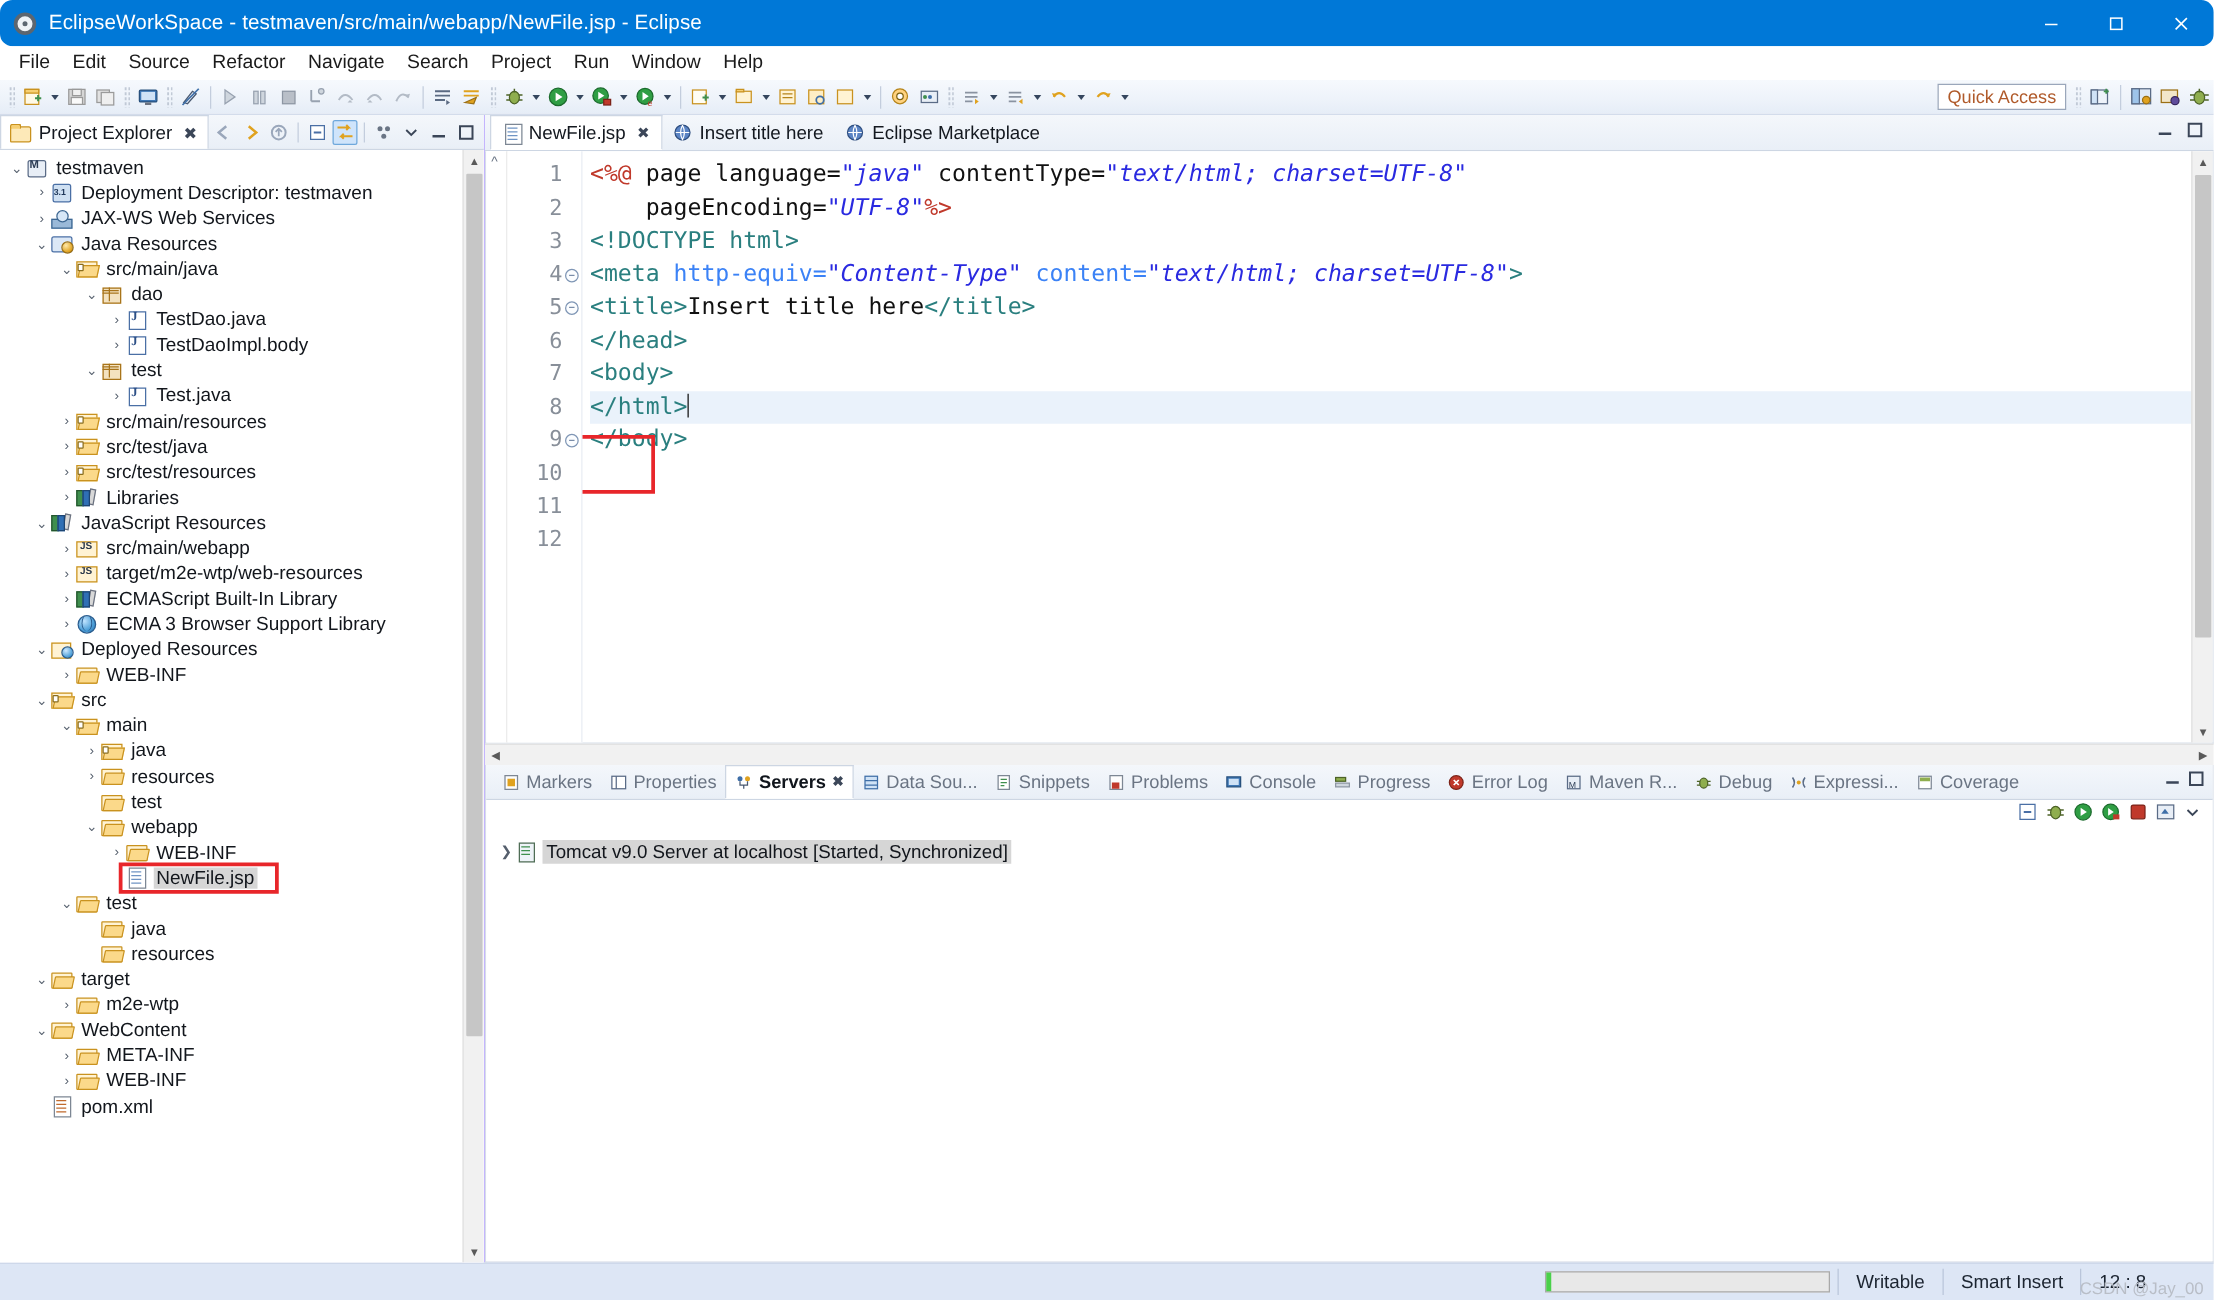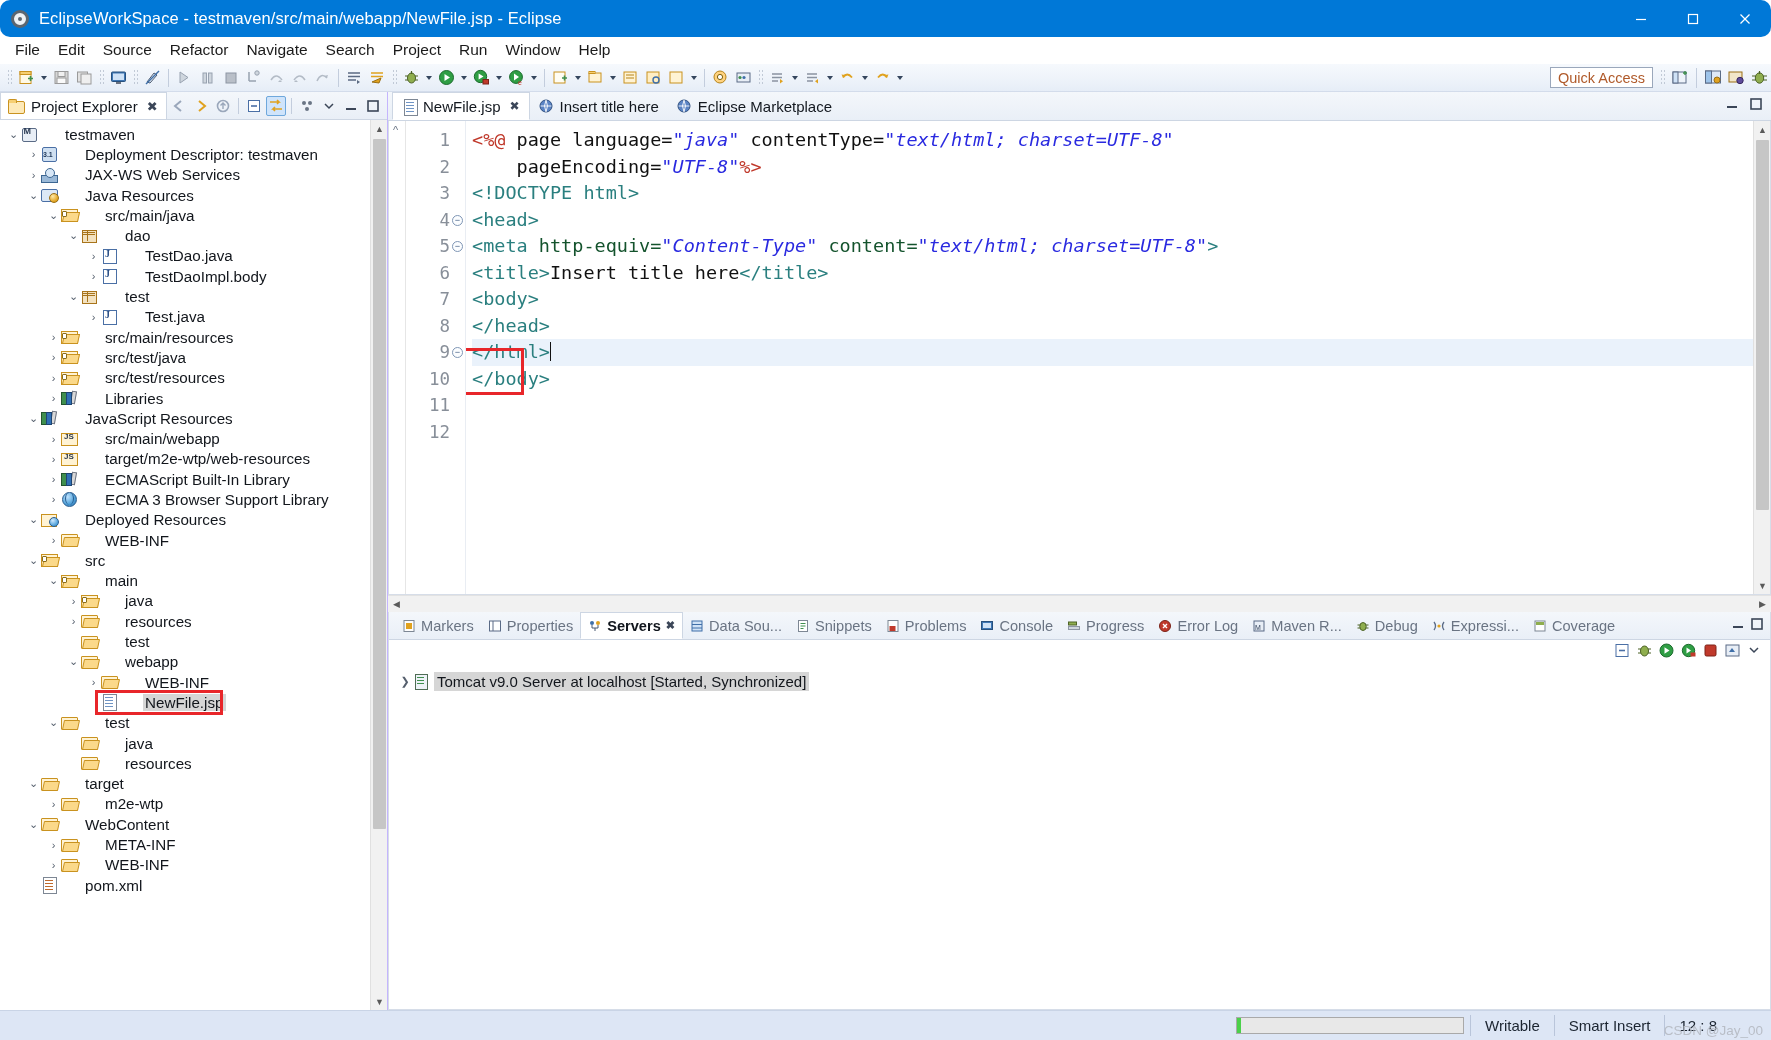--- a/index.html
+++ b/index.html
@@ -98,21 +98,21 @@
   }
   .trow {
     height: 20.3px; display: flex; align-items: center; font-size: 15.2px;
     color: #12161c; white-space: nowrap; position: relative;
   }
   .trow .twisty {
     width: 15px; flex: 0 0 15px; display: flex; align-items: center; justify-content: center;
     color: #4a5costume; color: #555f6d; font-size: 11px;
   }
   .trow .ticon { width: 18px; flex: 0 0 18px; margin-right: 4px; position: relative; height: 16px; }
-  .trow .tlabel { padding: 0 2px; margin-left: 20px; }
+  .trow .tlabel { padding: 0 2px; }
   .trow.selected .tlabel { background: #d6d6d6; }
 
   
   .ic-folder, .ic-folder-open, .ic-srcfolder, .ic-pkg, .ic-java, .ic-jsp,
   .ic-lib, .ic-js, .ic-globe, .ic-deployed, .ic-maven, .ic-depdesc, .ic-jaxws, .ic-jres, .ic-xml, .ic-srv {
     position: absolute; left: 0; top: 0; width: 17px; height: 15px;
   }
   .ic-folder:before {
     content:""; position:absolute; left:0; top:2px; width:15px; height:11px;
     background:#fde9b8; border:1px solid #c9921f; border-radius: 1px 2px 2px 1px;
@@ -297,21 +297,21 @@
     font-family: "Liberation Sans", sans-serif;
   }
   .fold-col { width: 12px; flex: 0 0 12px; background:#ffffff; border-right: 1px solid #e9edf3;}
   .code {
     flex: 1 1 auto; padding-top: 6px; padding-left: 6px; position: relative;
     font-family: "DejaVu Sans Mono", monospace; font-size: 18.5px; overflow: hidden;
   }
   .cline { height: 26.5px; line-height: 26.5px; white-space: pre; }
   .cline.current { background: #eaf2fb; }
   .tag { color: #2a7f7f; }
-  .attr { color: #14532d; }
+  .attr { color: #3b82f6; }
   .str { color: #2a2ae0; font-style: italic; }
   .txt { color: #111111; }
   .jsp { color: #c0392b; }
   .caret { display:inline-block; width:1px; height:19px; background:#111; vertical-align:-3px; }
   .annot-code { position:absolute; border: 3px solid #e8262a; pointer-events:none; background: transparent; }
 
   .h-scroll {
     height: 17px; flex: 0 0 17px; background:#f1f1f1; border-top:1px solid #e2e2e2;
     position: relative; display:flex; align-items:center;
   }
@@ -1077,25 +1077,24 @@
               <div class="ln">9<span class="fold">−</span></div>
               <div class="ln">10</div>
               <div class="ln">11</div>
               <div class="ln">12</div>
             </div>
           <div class="fold-col"></div>
           <div class="code" id="code">
             <div class="cline"><span class="jsp">&lt;%@ </span><span class="txt">page language=</span><span class="str">"java"</span><span class="txt"> contentType=</span><span class="str">"text/html; charset=UTF-8"</span></div>
               <div class="cline"><span class="txt">    pageEncoding=</span><span class="str">"UTF-8"</span><span class="jsp">%&gt;</span></div>
               <div class="cline"><span class="tag">&lt;!DOCTYPE html&gt;</span></div>
-              <div class="cline"><span class="tag">&lt;head&gt;</span></div>
               <div class="cline"><span class="tag">&lt;meta </span><span class="attr">http-equiv=</span><span class="str">"Content-Type"</span><span class="txt"> </span><span class="attr">content=</span><span class="str">"text/html; charset=UTF-8"</span><span class="tag">&gt;</span></div>
               <div class="cline"><span class="tag">&lt;title&gt;</span><span class="txt">Insert title here</span><span class="tag">&lt;/title&gt;</span></div>
+              <div class="cline"><span class="tag">&lt;/head&gt;</span></div>
               <div class="cline"><span class="tag">&lt;body&gt;</span></div>
-              <div class="cline"><span class="tag">&lt;/head&gt;</span></div>
               <div class="cline current"><span class="tag">&lt;/html&gt;</span><span class="caret"></span></div>
               <div class="cline"><span class="tag">&lt;/body&gt;</span></div>
               <div class="annot-code" style="left: -55px; top: 226.5px; width: 113px; height: 47px;"></div>
           </div>
           <div class="v-scroll">
             <div class="arrow" style="top:0">▲</div>
             <div class="thumb" style="top:19px;height:370px;"></div>
             <div class="arrow" style="bottom:0">▼</div>
           </div>
         </div>

